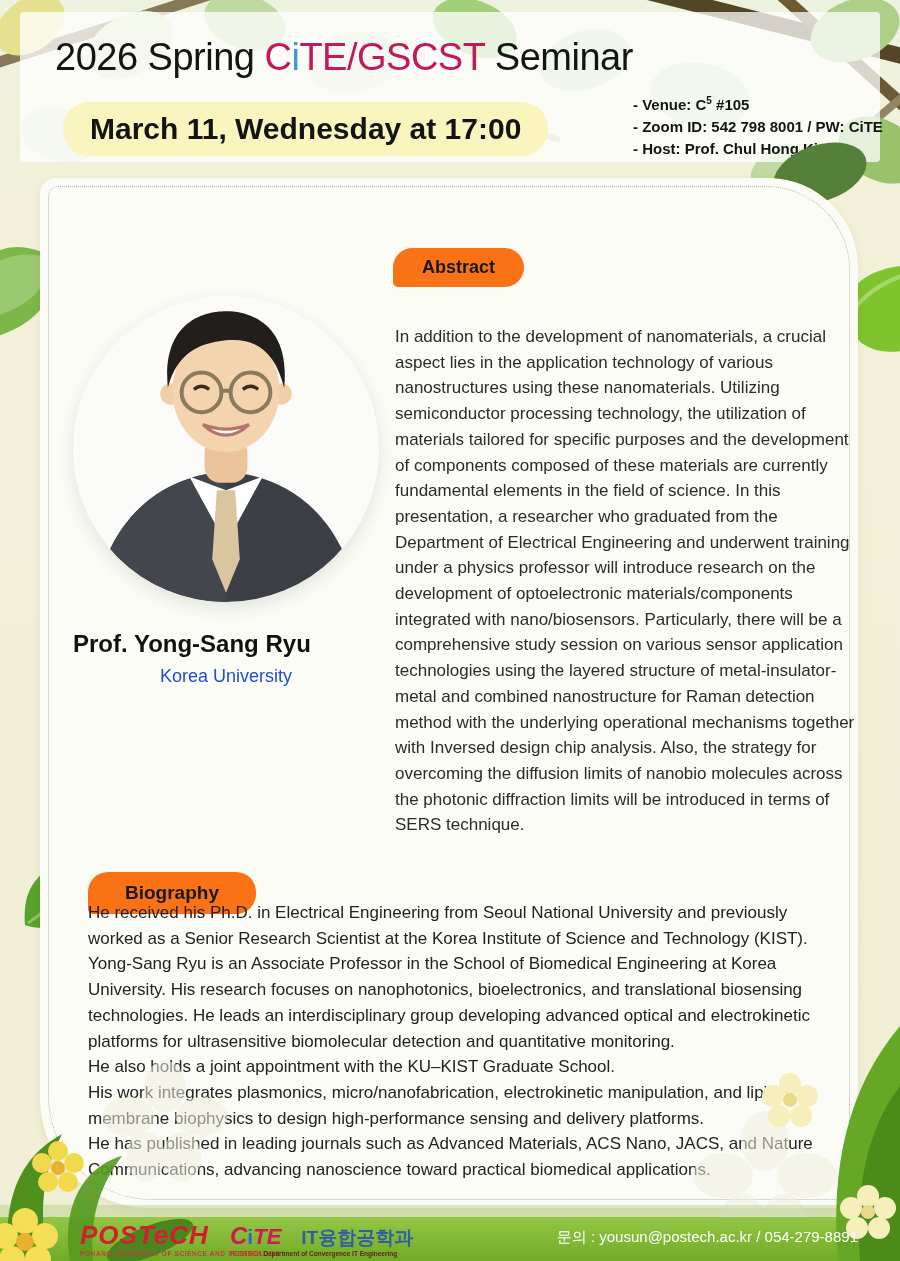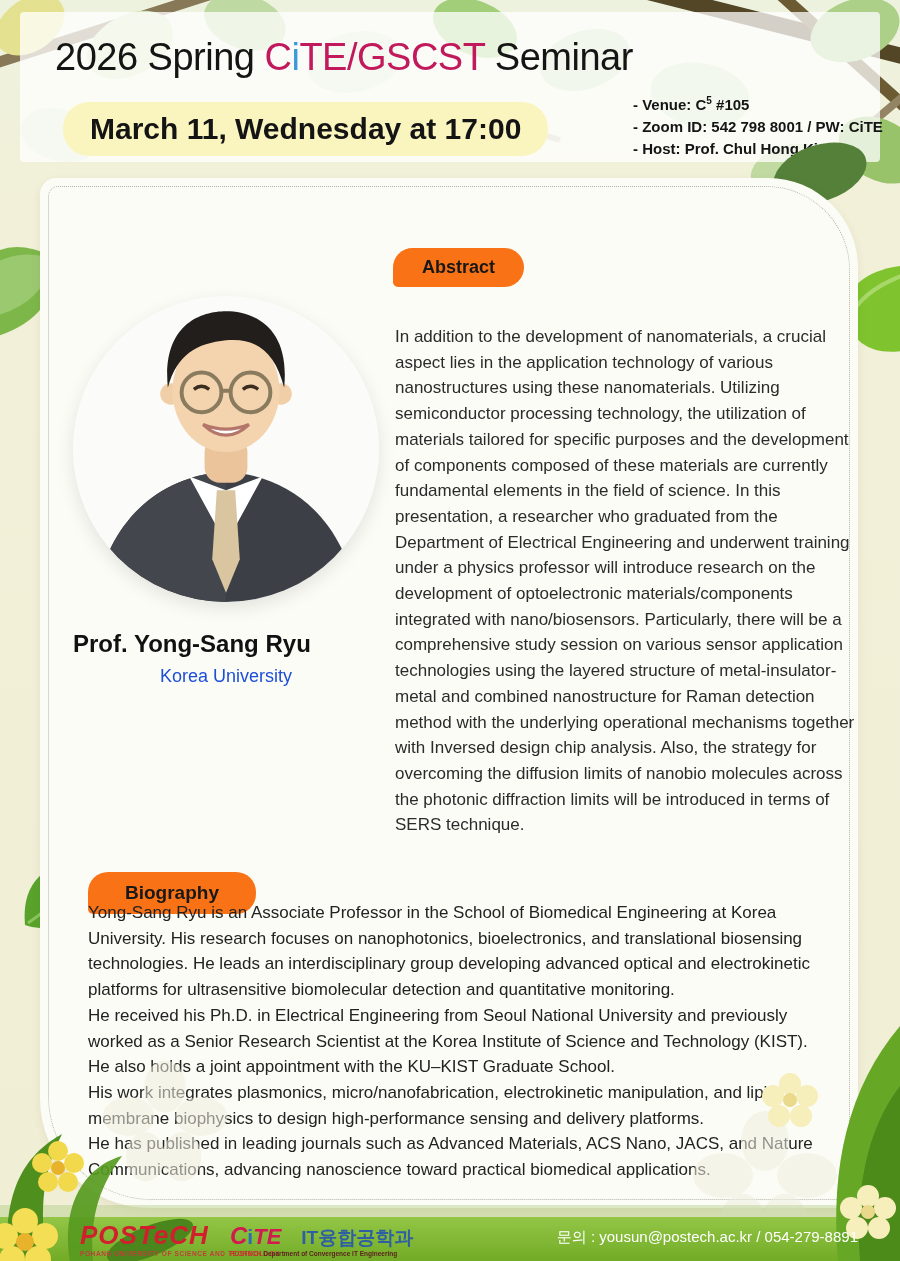--- a/index.html
+++ b/index.html
@@ -149,22 +149,22 @@
       </svg>
     </div>
     <div class="speaker-name">Prof. Yong-Sang Ryu</div>
     <div class="speaker-affil">Korea University</div>
 
     <div class="badge badge-abstract">Abstract</div>
     <div class="abstract-text">In addition to the development of nanomaterials, a crucial aspect lies in the application technology of various nanostructures using these nanomaterials. Utilizing semiconductor processing technology, the utilization of materials tailored for specific purposes and the development of components composed of these materials are currently fundamental elements in the field of science. In this presentation, a researcher who graduated from the Department of Electrical Engineering and underwent training under a physics professor will introduce research on the development of optoelectronic materials/components integrated with nano/biosensors. Particularly, there will be a comprehensive study session on various sensor application technologies using the layered structure of metal-insulator-metal and combined nanostructure for Raman detection method with the underlying operational mechanisms together with Inversed design chip analysis. Also, the strategy for overcoming the diffusion limits of nanobio molecules across the photonic diffraction limits will be introduced in terms of SERS technique.</div>
 
     <div class="badge badge-bio">Biography</div>
     <div class="bio-text">
+      <p>He received his Ph.D. in Electrical Engineering from Seoul National University and previously worked as a Senior Research Scientist at the Korea Institute of Science and Technology (KIST).</p>
       <p>Yong-Sang Ryu is an Associate Professor in the School of Biomedical Engineering at Korea University. His research focuses on nanophotonics, bioelectronics, and translational biosensing technologies. He leads an interdisciplinary group developing advanced optical and electrokinetic platforms for ultrasensitive biomolecular detection and quantitative monitoring.</p>
-      <p>He received his Ph.D. in Electrical Engineering from Seoul National University and previously worked as a Senior Research Scientist at the Korea Institute of Science and Technology (KIST).</p>
       <p>He also holds a joint appointment with the KU–KIST Graduate School.</p>
       <p>His work integrates plasmonics, micro/nanofabrication, electrokinetic manipulation, and lipid membrane biophysics to design high-performance sensing and delivery platforms.</p>
       <p>He has published in leading journals such as Advanced Materials, ACS Nano, JACS, and Nature Communications, advancing nanoscience toward practical biomedical applications.</p>
     </div>
 
     <svg class="watermark" style="left:60px;top:880px;width:130px;height:130px;" viewBox="0 0 100 100">
       <g fill="#f0eee0">
         <ellipse cx="50" cy="22" rx="16" ry="20"></ellipse>
           <ellipse cx="78" cy="45" rx="20" ry="15"></ellipse>
         <ellipse cx="63" cy="76" rx="15" ry="19"></ellipse>

